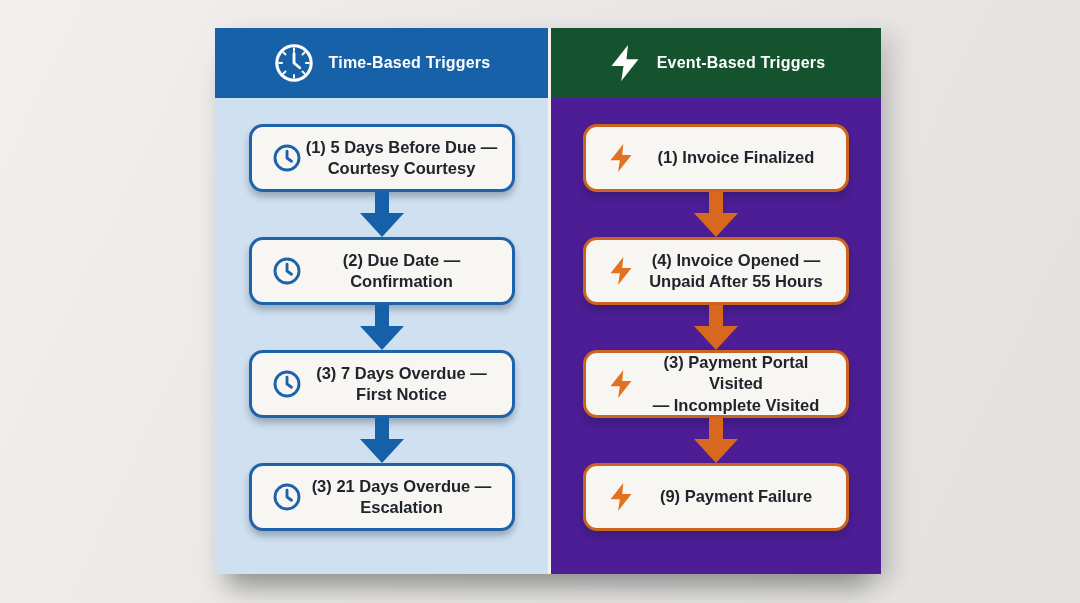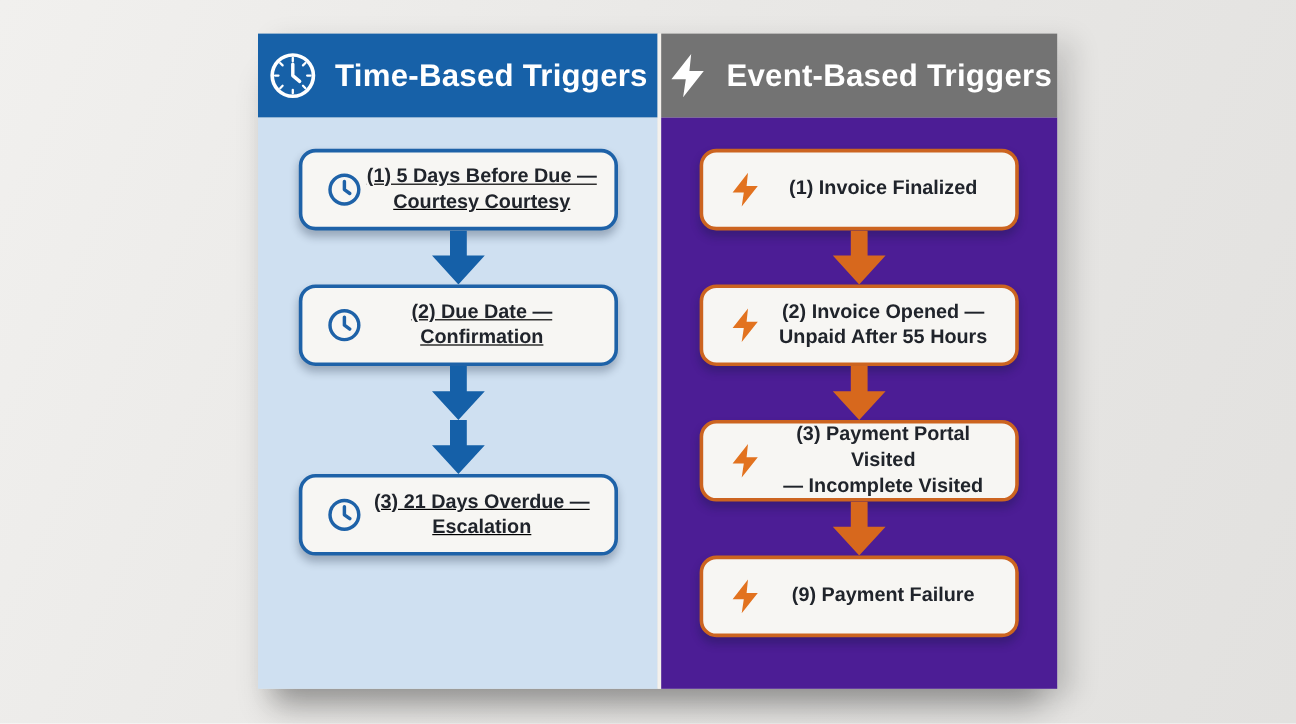--- a/index.html
+++ b/index.html
@@ -12,34 +12,34 @@
   .card{
     position:absolute;left:215px;top:28px;width:666px;height:546px;
     display:flex;
     box-shadow:14px 6px 22px rgba(0,0,0,0.13), 0 26px 26px -12px rgba(0,0,0,0.30);
     border-radius:0 0 3px 3px;
   }
   .column{width:333px;display:flex;flex-direction:column;box-sizing:border-box;}
   .column--event{border-left:3px solid #f4f1ec;}
   .col-header{
     height:70px;flex:0 0 70px;display:flex;align-items:center;justify-content:center;gap:14px;
-    color:#ffffff;font-size:26px;font-weight:bold;letter-spacing:.2px;
+    color:#ffffff;font-size:16px;font-weight:bold;letter-spacing:.2px;
   }
   .col-header--time{background:#1761a8;}
-  .col-header--event{background:#737373;}
+  .col-header--event{background:#14532d;}
   .panel{flex:1;display:flex;flex-direction:column;align-items:center;padding-top:26px;}
   .panel--time{background:#cfe0f1;}
   .panel--event{background:#4c1d95;}
   .step-box{
     width:266px;height:68px;box-sizing:border-box;flex:0 0 68px;
     background:#f7f6f3;border-radius:14px;
     display:flex;align-items:center;padding:0 12px 0 18px;
     box-shadow:0 5px 7px rgba(10,25,50,0.28);
   }
-  .step-box--time{border:3px solid #1e62a8;text-decoration:underline;}
+  .step-box--time{border:3px solid #1e62a8;}
   .step-box--event{border:3px solid #cc6420;}
   .step-icon{flex:0 0 34px;display:flex;align-items:center;justify-content:center;}
   .step-text{
     flex:1;text-align:center;font-size:16.5px;font-weight:bold;color:#20242b;line-height:1.3;
   }
   .flow-arrow{height:45px;flex:0 0 45px;display:flex;align-items:flex-start;justify-content:center;}
   .hdr-icon{display:flex;align-items:center;}
 </style>
 </head>
 <body>
@@ -99,20 +99,32 @@
           <div>Confirmation</div>
         </span>
       </div>
 
       <div class="flow-arrow">
         <svg width="46" height="45" viewBox="0 0 46 45">
             <polygon points="16,0 30,0 30,21 45,21 23,45 1,21 16,21" fill="#1560a8"></polygon>
           </svg>
       </div>
 
+      <div class="step-box step-box--time">
+        <span class="step-icon">
+          <svg width="30" height="30" viewBox="0 0 24 24" fill="none">
+            <circle cx="12" cy="12" r="9.6" stroke="#1e62a8" stroke-width="2.3"></circle>
+            <polyline points="12,6.6 12,12 15.6,14.6" stroke="#1e62a8" stroke-width="2.3" fill="none" stroke-linecap="round" stroke-linejoin="round"></polyline>
+          </svg>
+        </span>
+        <span class="step-text">
+          <div>(3) 7 Days Overdue —</div>
+          <div>First Notice</div>
+        </span>
+      </div>
 
       <div class="flow-arrow">
         <svg width="46" height="45" viewBox="0 0 46 45">
             <polygon points="16,0 30,0 30,21 45,21 23,45 1,21 16,21" fill="#1560a8"></polygon>
           </svg>
       </div>
 
       <div class="step-box step-box--time">
         <span class="step-icon">
           <svg width="30" height="30" viewBox="0 0 24 24" fill="none">
@@ -158,21 +170,21 @@
           </svg>
       </div>
 
       <div class="step-box step-box--event">
         <span class="step-icon">
           <svg width="28" height="32" viewBox="0 0 24 26" fill="#e2721f">
               <polygon points="14,1 3,15 11,15 9.5,25 21,10.5 13,10.5"></polygon>
             </svg>
         </span>
         <span class="step-text">
-          <div>(2) Invoice Opened —</div>
+          <div>(4) Invoice Opened —</div>
           <div>Unpaid After 55 Hours</div>
         </span>
       </div>
 
       <div class="flow-arrow">
         <svg width="46" height="45" viewBox="0 0 46 45">
             <polygon points="16,0 30,0 30,21 45,21 23,45 1,21 16,21" fill="#d7681d"></polygon>
           </svg>
       </div>
 

